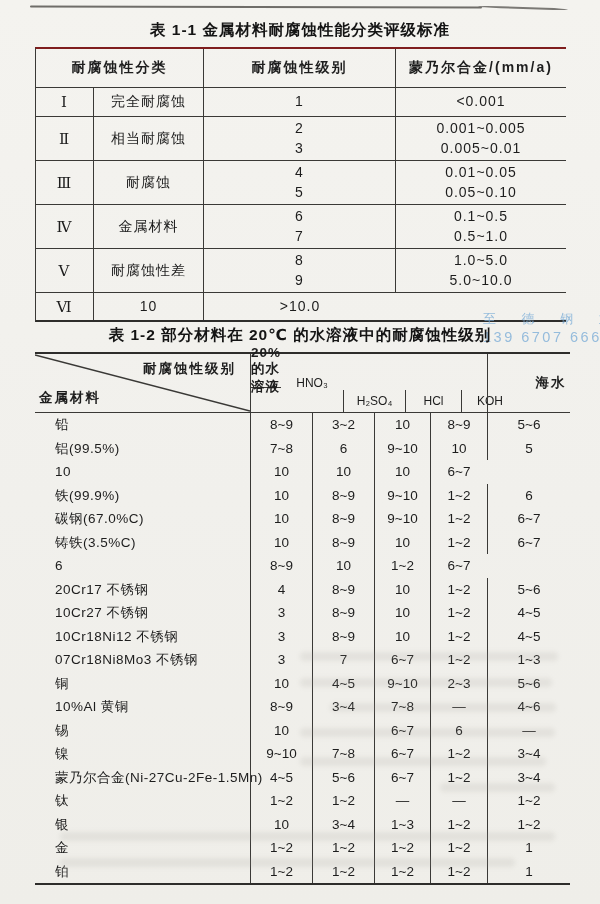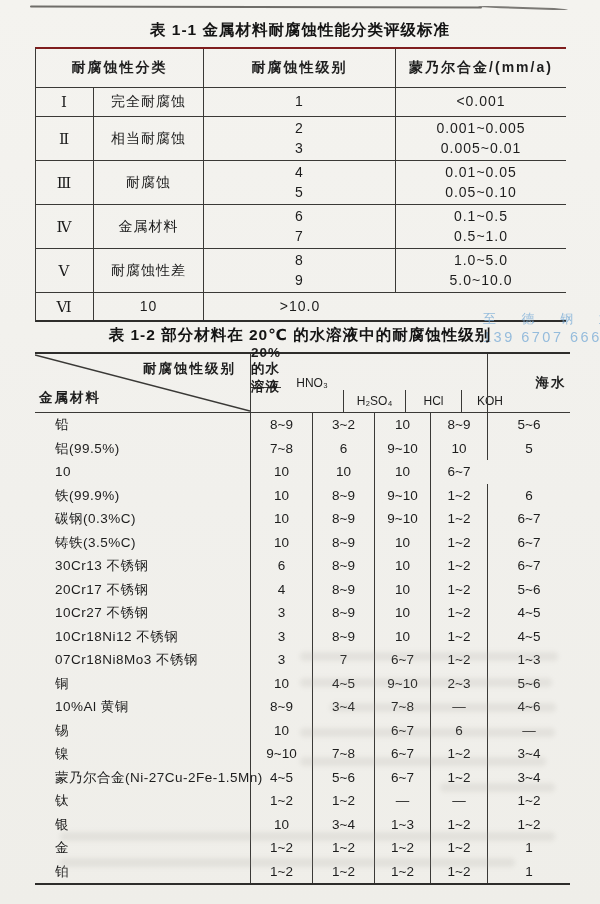--- a/index.html
+++ b/index.html
@@ -263,37 +263,36 @@
   </div>
   <div class="drow">
     <div>铁(99.9%)</div>
     <div>10</div>
     <div>8~9</div>
     <div>9~10</div>
     <div>1~2</div>
     <div>6</div>
   </div>
   <div class="drow">
-    <div>碳钢(0.3%C)</div>
+    <div>碳钢(67.0%C)</div>
     <div>10</div>
     <div>8~9</div>
     <div>9~10</div>
     <div>1~2</div>
     <div>6~7</div>
   </div>
   <div class="drow">
     <div>铸铁(3.5%C)</div>
     <div>10</div>
     <div>8~9</div>
     <div>10</div>
     <div>1~2</div>
     <div>6~7</div>
   </div>
   <div class="drow">
-    <div>30Cr13 不锈钢</div>
     <div>6</div>
     <div>8~9</div>
     <div>10</div>
     <div>1~2</div>
     <div>6~7</div>
   </div>
   <div class="drow">
     <div>20Cr17 不锈钢</div>
     <div>4</div>
     <div>8~9</div>

